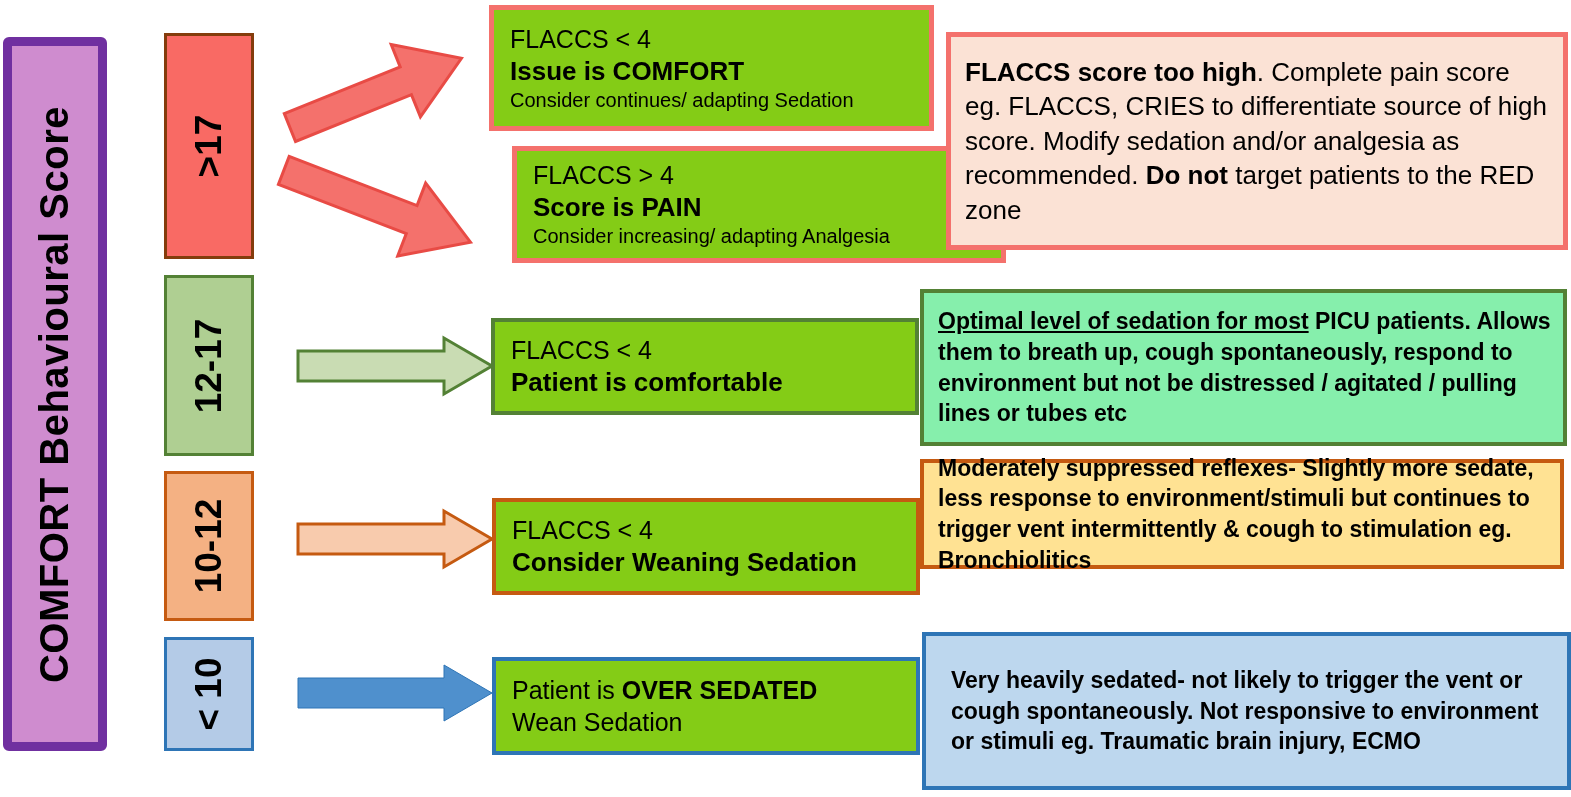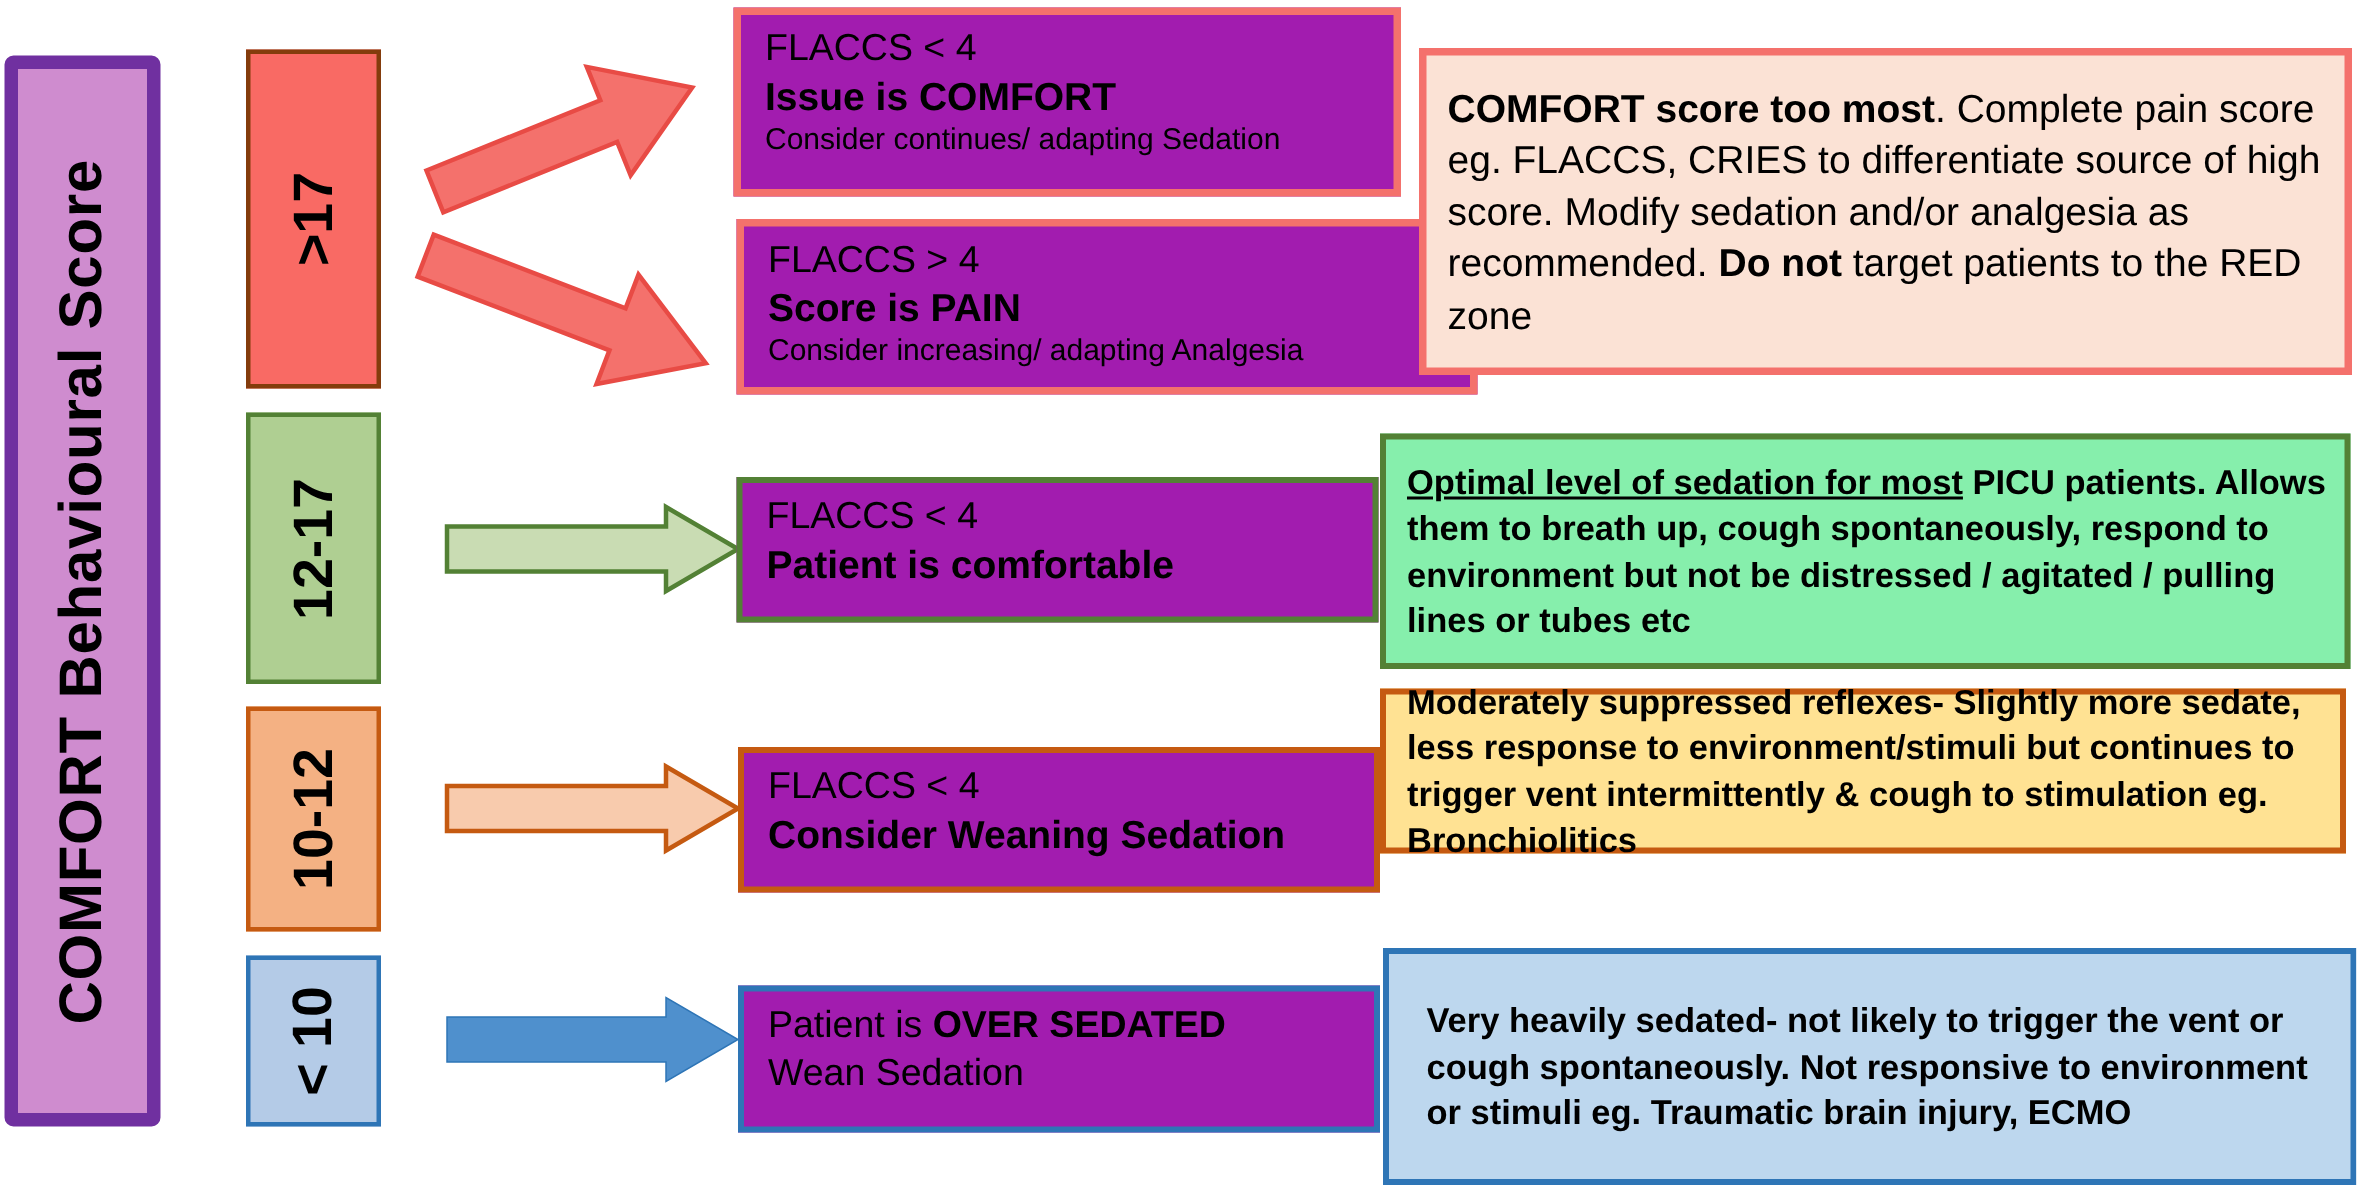--- a/index.html
+++ b/index.html
@@ -60,27 +60,27 @@
     transform: rotate(-90deg);
     white-space: nowrap;
     font-weight: bold;
     font-size: 37px;
     color: #000000;
   }
 
   
   .detail-box {
     position: absolute;
-    background: #a21caf;
+    background: #84cc16;
     box-sizing: border-box;
     border-style: solid;
     padding: 6px 0 6px 16px;
     display: flex;
     flex-direction: column;
-    justify-content: flex-start;
+    justify-content: center;
     z-index: 4;
   }
   .detail-box .line {
     color: #000000;
     line-height: 1.28;
   }
   .line-reg   { font-size: 25px; font-weight: normal; }
   .line-bold  { font-size: 26px; font-weight: bold; }
   .line-small { font-size: 20px; font-weight: normal; }
   .line-mix   { font-size: 25px; font-weight: normal; }
@@ -160,21 +160,21 @@
   <svg class="arrow-svg" style="left:296px; top:663px; width:200px; height:60px;" viewBox="0 0 200 60">
     <polygon points="2,15 148,15 148,2 196,30 148,58 148,45 2,45" fill="#4f90cd" stroke="#2e75b6" stroke-width="1"></polygon>
   </svg>
 
   <div class="detail-box" style="left:489px; top:5px; width:445px; height:126px; border-width:5px; border-color:#f4716c;">
     <div class="line line-reg">FLACCS &lt; 4</div>
     <div class="line line-bold">Issue is COMFORT</div>
     <div class="line line-small">Consider continues/ adapting Sedation</div>
   </div>
 
-  <div class="detail-box" style="left:491px; top:146px; width:494px; height:117px; border-width:5px; border-color:#f4716c;">
+  <div class="detail-box" style="left:512px; top:146px; width:494px; height:117px; border-width:5px; border-color:#f4716c;">
     <div class="line line-reg">FLACCS &gt; 4</div>
     <div class="line line-bold">Score is PAIN</div>
     <div class="line line-small">Consider increasing/ adapting Analgesia</div>
   </div>
 
   <div class="detail-box" style="left:491px; top:318px; width:428px; height:97px; border-width:4px; border-color:#538135;">
     <div class="line line-reg">FLACCS &lt; 4</div>
     <div class="line line-bold">Patient is comfortable</div>
   </div>
 
@@ -182,21 +182,21 @@
     <div class="line line-reg">FLACCS &lt; 4</div>
     <div class="line line-bold">Consider Weaning Sedation</div>
   </div>
 
   <div class="detail-box" style="left:492px; top:645px; width:428px; height:98px; border-width:4px; border-color:#2e75b6;margin-top:12px;">
     <div class="line line-mix">Patient is <b>OVER SEDATED</b></div>
     <div class="line line-reg">Wean Sedation</div>
   </div>
 
   <div class="desc-panel desc-red" style="left:946px; top:32px; width:622px; height:218px; border-width:5px; border-color:#f4716c; background:#fbe2d5;">
-    <div class="ptext"><b>COMFORT score too most</b>. Complete pain score eg. FLACCS, CRIES to differentiate source of high score. Modify sedation and/or analgesia as recommended. <b>Do not</b> target patients to the RED zone</div>
+    <div class="ptext"><b>FLACCS score too high</b>. Complete pain score eg. FLACCS, CRIES to differentiate source of high score. Modify sedation and/or analgesia as recommended. <b>Do not</b> target patients to the RED zone</div>
   </div>
 
   <div class="desc-panel desc-dense" style="left:920px; top:289px; width:647px; height:157px; border-width:4px; border-color:#538135; background:#86efac;">
     <div class="ptext"><u>Optimal level of sedation for most</u> PICU patients. Allows them to breath up, cough spontaneously, respond to environment but not be distressed / agitated / pulling lines or tubes etc</div>
   </div>
 
   <div class="desc-panel desc-dense" style="left:920px; top:459px; width:644px; height:110px; border-width:4px; border-color:#c55a11; background:#ffe293;">
     <div class="ptext">Moderately suppressed reflexes- Slightly more sedate, less response to environment/stimuli but continues to trigger vent intermittently &amp; cough to stimulation eg. Bronchiolitics</div>
   </div>
 

